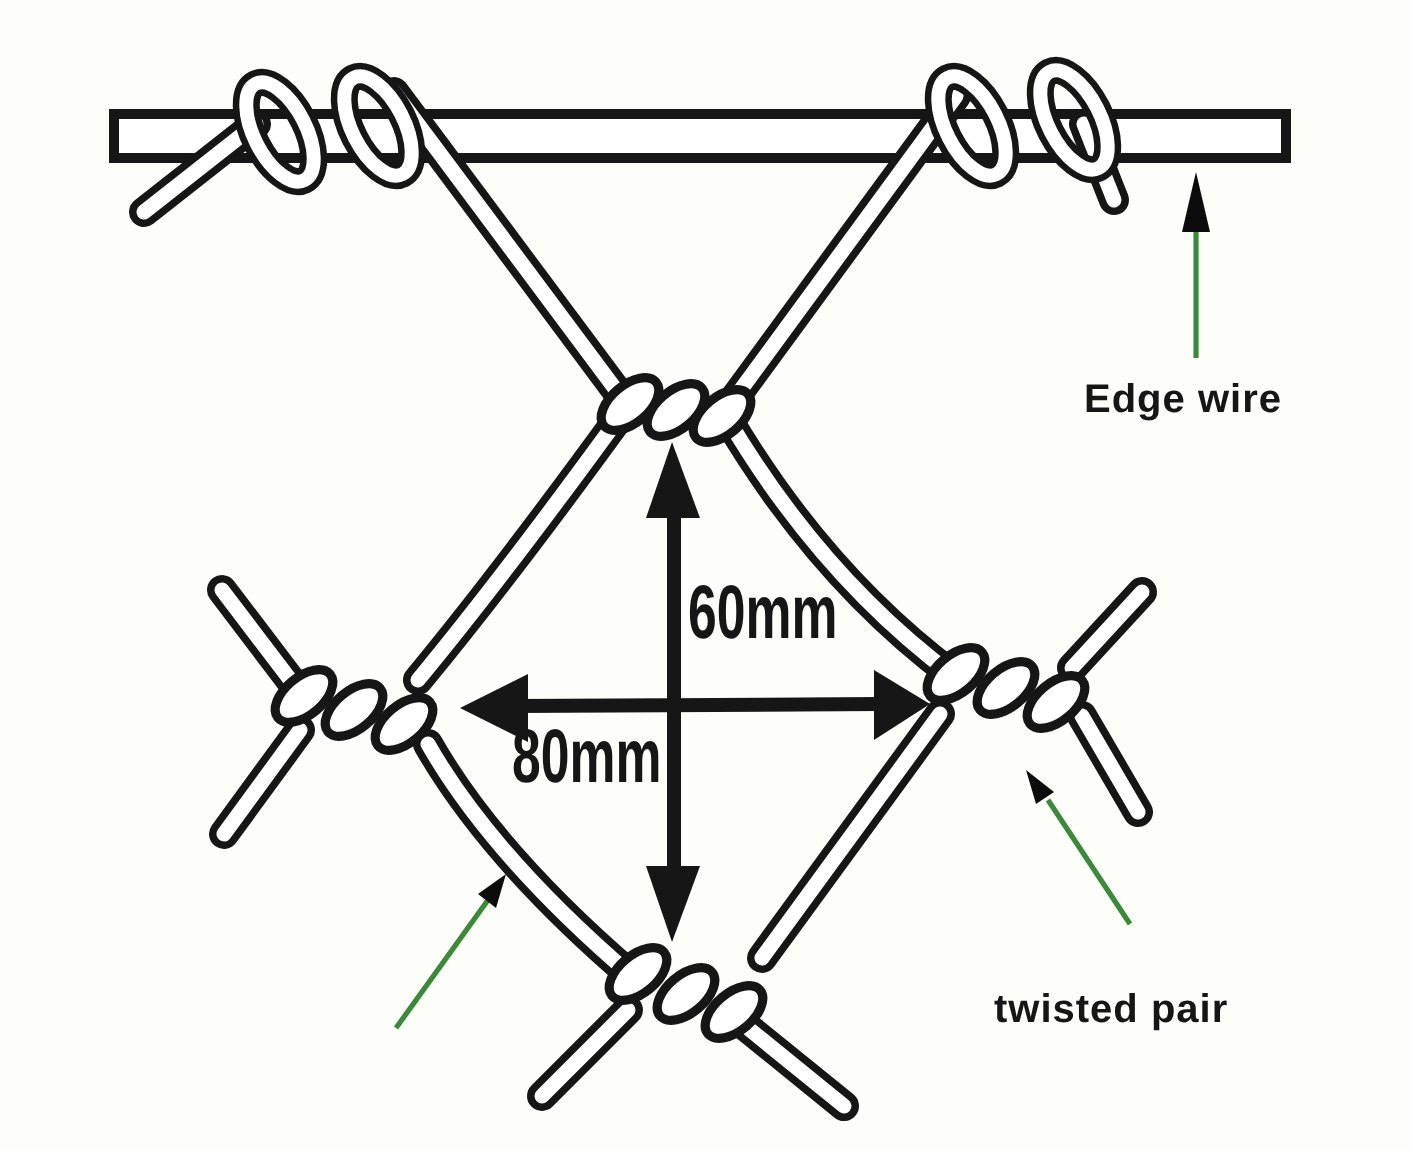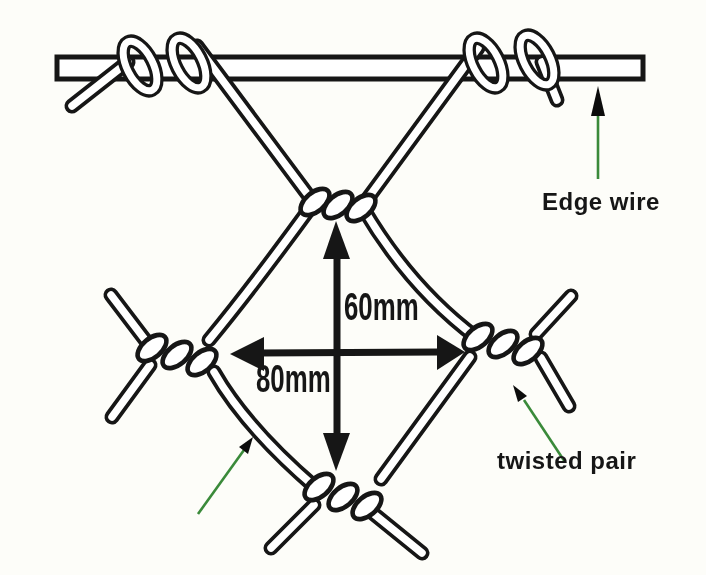--- a/index.html
+++ b/index.html
@@ -21,21 +21,21 @@
   .gline{stroke:var(--green,#3a8a3a);stroke-width:2.6;fill:none;}
   .ghead{fill:#0c0c0c;stroke:none;}
   .lbl{
     position:absolute;
     color:var(--ink,#161616);
     font-weight:bold;
     white-space:nowrap;
     line-height:1;
     letter-spacing:.5px;
   }
-  .lbl.outer{font-size:24px;}
+  .lbl.outer{font-size:20px;}
   .lbl.dim{
     font-size:38px;
     letter-spacing:0;
     transform:scaleX(.68);
     transform-origin:left top;
   }
 </style>
 </head>
 <body>
 
@@ -143,16 +143,16 @@
       <polygon class="ghead" points="253,437 248,454 239,447"></polygon>
     </g>
   </svg>
 
   <div class="lbl dim" style="left:344px;top:288px;">60mm</div>
 
   <div class="lbl dim" style="left:256px;top:360px;">80mm</div>
 
   <div class="lbl outer" style="left:542px;top:190px;">Edge wire</div>
 
-  <div class="lbl outer" style="left:497px;top:449px;text-align:right;">twisted pair</div>
+  <div class="lbl outer" style="left:497px;top:495px;text-align:right;">twisted pair</div>
 
 
 </div>
 
 </body></html>

